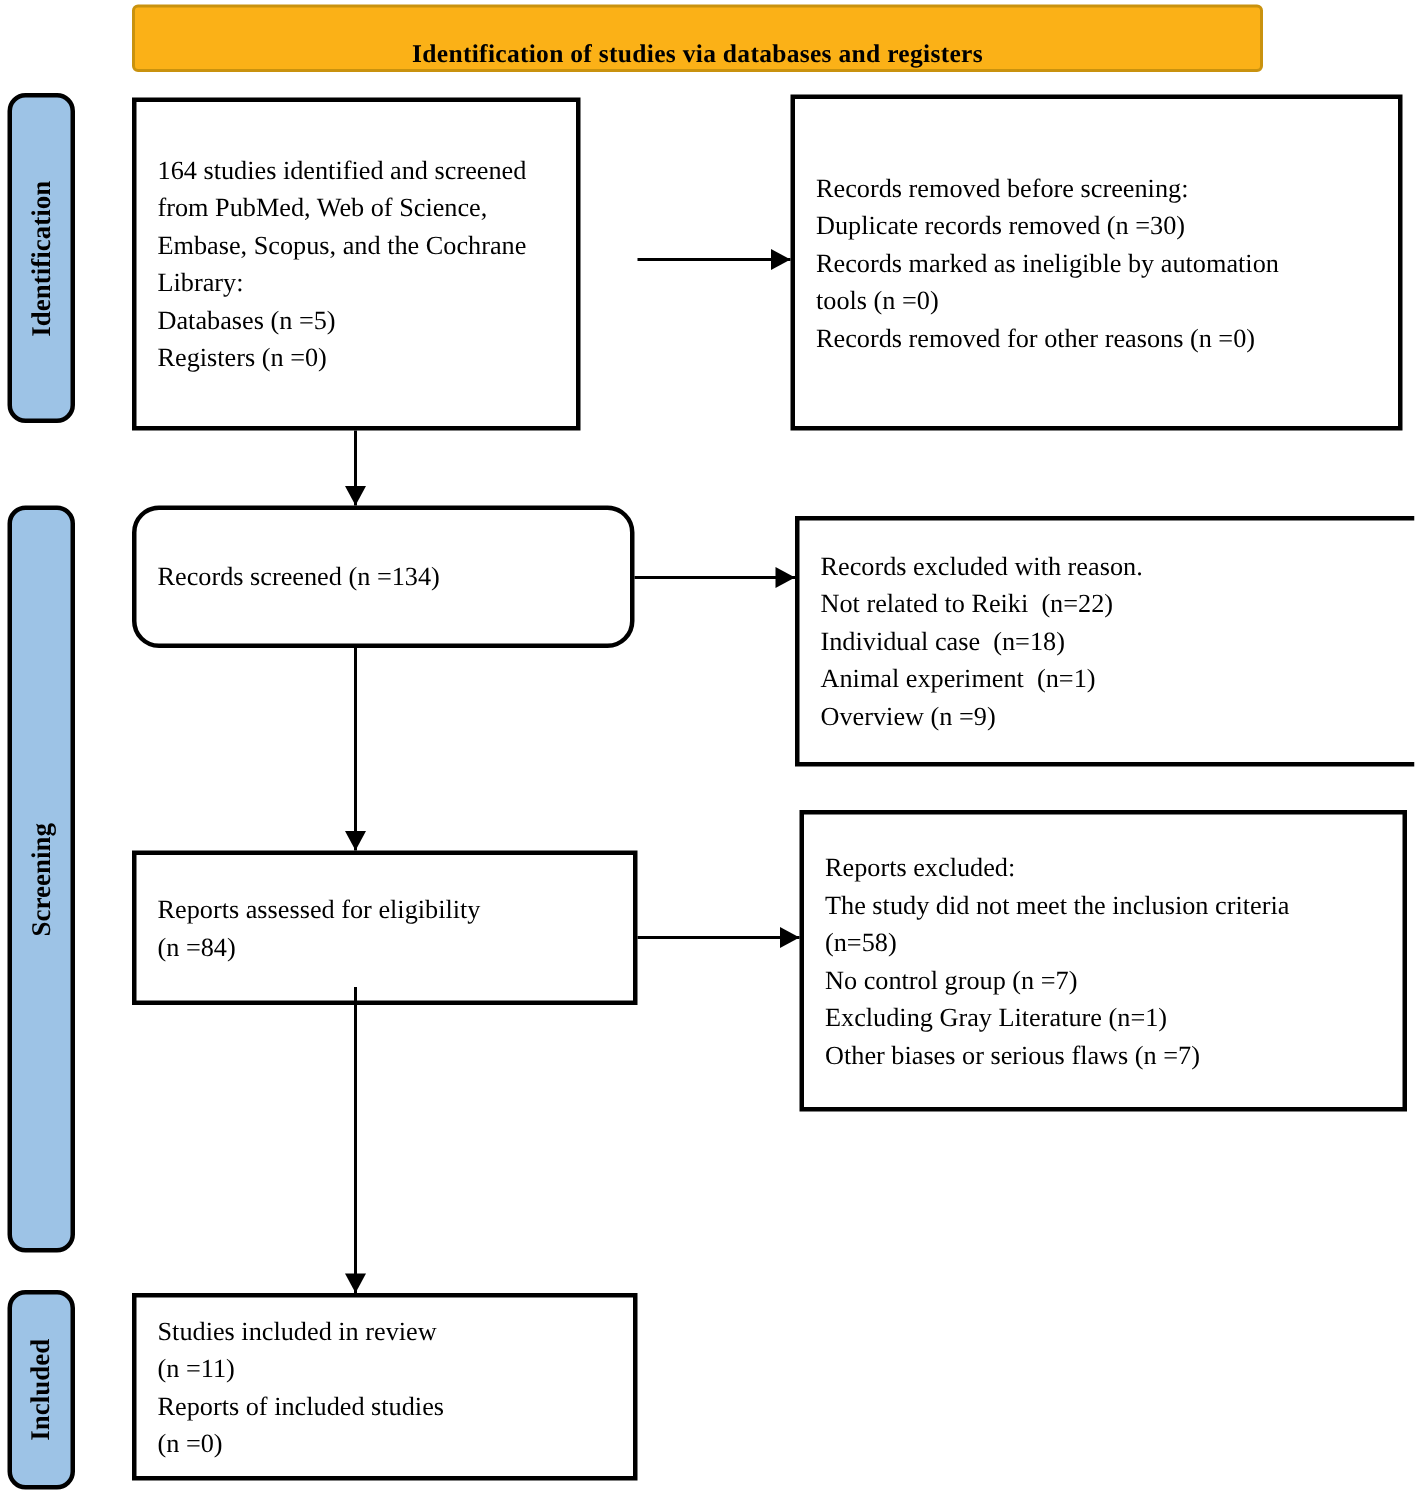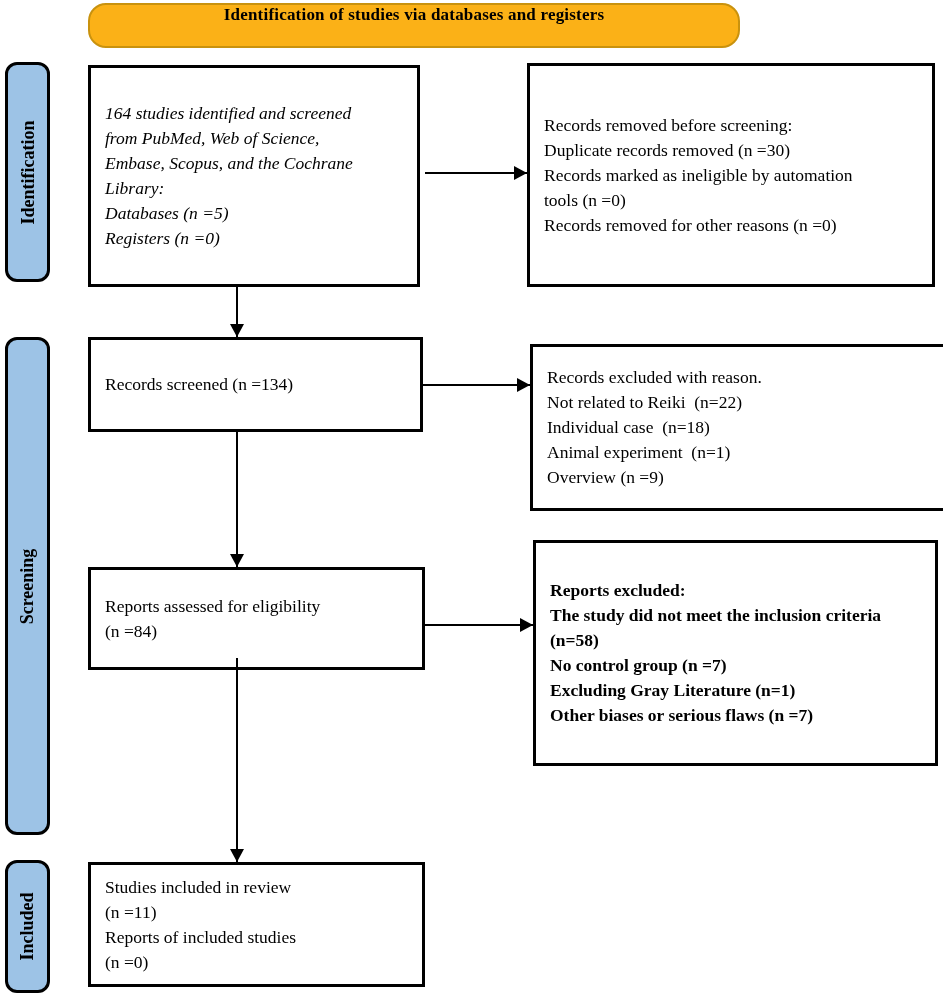--- a/index.html
+++ b/index.html
@@ -1,25 +1,25 @@
 <!DOCTYPE html>
 <html style="--banner-fill: #FBB117; --banner-border: #C9920E; --stage-fill: #9DC3E6; --box-border: #000000;"><head>
 <meta charset="utf-8">
 <style>
   html,body{margin:0;padding:0;background:#ffffff;}
   body{font-family:"Liberation Serif", serif;color:#000;}
   .canvas{position:relative;width:943px;height:1000px;background:#fff;overflow:hidden;}
 
   
   .banner{
-    position:absolute;left:88px;top:3px;width:652px;height:45px;
+    position:absolute;left:88px;top:3px;width:754px;height:45px;
     background:var(--banner-fill,#FBB117);
     border:2px solid var(--banner-border,#C9920E);
-    border-radius:18px;box-sizing:border-box;
-    display:flex;align-items:flex-start;justify-content:center;
+    border-radius:4px;box-sizing:border-box;
+    display:flex;align-items:flex-end;justify-content:center;
   }
   .banner .banner-text{font-weight:bold;font-size:17px;letter-spacing:.2px;}
 
   
   .stage{
     position:absolute;left:5px;width:45px;
     background:var(--stage-fill,#9DC3E6);
     border:3px solid var(--box-border,#000);
     border-radius:12px;box-sizing:border-box;
     display:flex;align-items:center;justify-content:center;
@@ -65,55 +65,55 @@
   <div class="stage" style="top:62px;height:220px;">
     <span class="stage-label">Identification</span>
   </div>
   <div class="stage" style="top:337px;height:498px;">
     <span class="stage-label">Screening</span>
   </div>
   <div class="stage" style="top:860px;height:133px;">
     <span class="stage-label">Included</span>
   </div>
 
-  <div class="node" style="left:88px;top:65px;width:332px;height:222px;font-style:italic;">
+  <div class="node" style="left:88px;top:65px;width:299px;height:222px;">
     <div class="txt">164 studies identified and screened
 from PubMed, Web of Science,
 Embase, Scopus, and the Cochrane
 Library:
 Databases (n =5)
 Registers (n =0)</div>
   </div>
 
   <div class="node" style="left:527px;top:63px;width:408px;height:224px;">
     <div class="txt">Records removed before screening:
 Duplicate records removed (n =30)
 Records marked as ineligible by automation
 tools (n =0)
 Records removed for other reasons (n =0)</div>
   </div>
 
-  <div class="node" style="left:88px;top:337px;width:335px;height:95px;">
+  <div class="node" style="left:88px;top:337px;width:335px;height:95px;border-radius:18px;">
     <div class="txt">Records screened (n =134)</div>
   </div>
 
   <div class="node" style="left:530px;top:303px;width:458px;height:167px;margin-top:41px;">
     <div class="txt">Records excluded with reason.
 Not related to Reiki  (n=22)
 Individual case  (n=18)
 Animal experiment  (n=1)
 Overview (n =9)</div>
   </div>
 
   <div class="node" style="left:88px;top:567px;width:337px;height:103px;">
     <div class="txt">Reports assessed for eligibility
 (n =84)</div>
   </div>
 
-  <div class="node" style="left:533px;top:540px;width:405px;height:226px;font-weight:bold;">
+  <div class="node" style="left:533px;top:540px;width:405px;height:201px;">
     <div class="txt">Reports excluded:
 The study did not meet the inclusion criteria
 (n=58)
 No control group (n =7)
 Excluding Gray Literature (n=1)
 Other biases or serious flaws (n =7)</div>
   </div>
 
   <div class="node" style="left:88px;top:862px;width:337px;height:125px;">
     <div class="txt">Studies included in review

